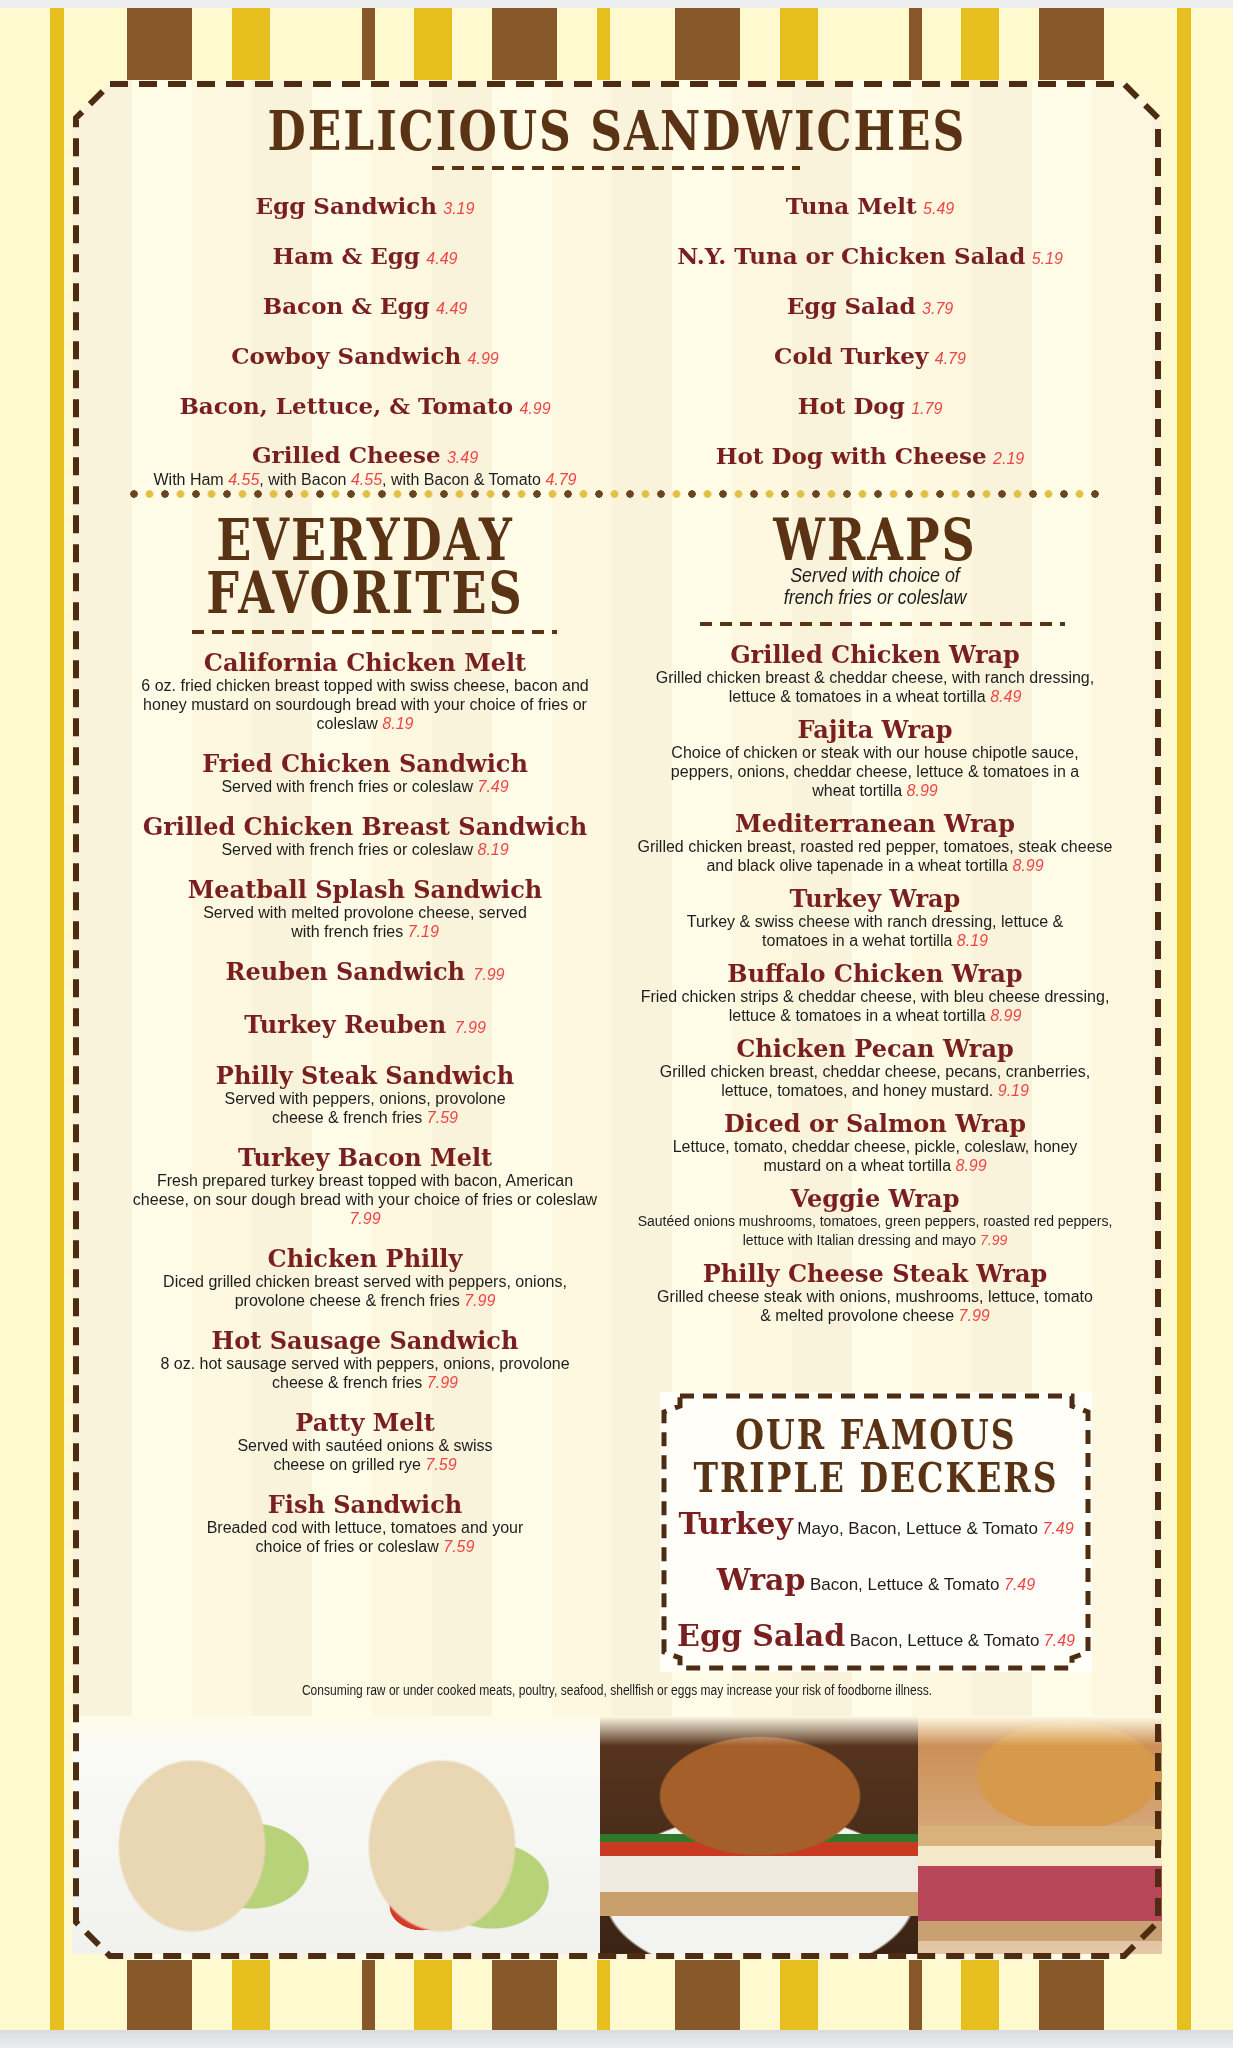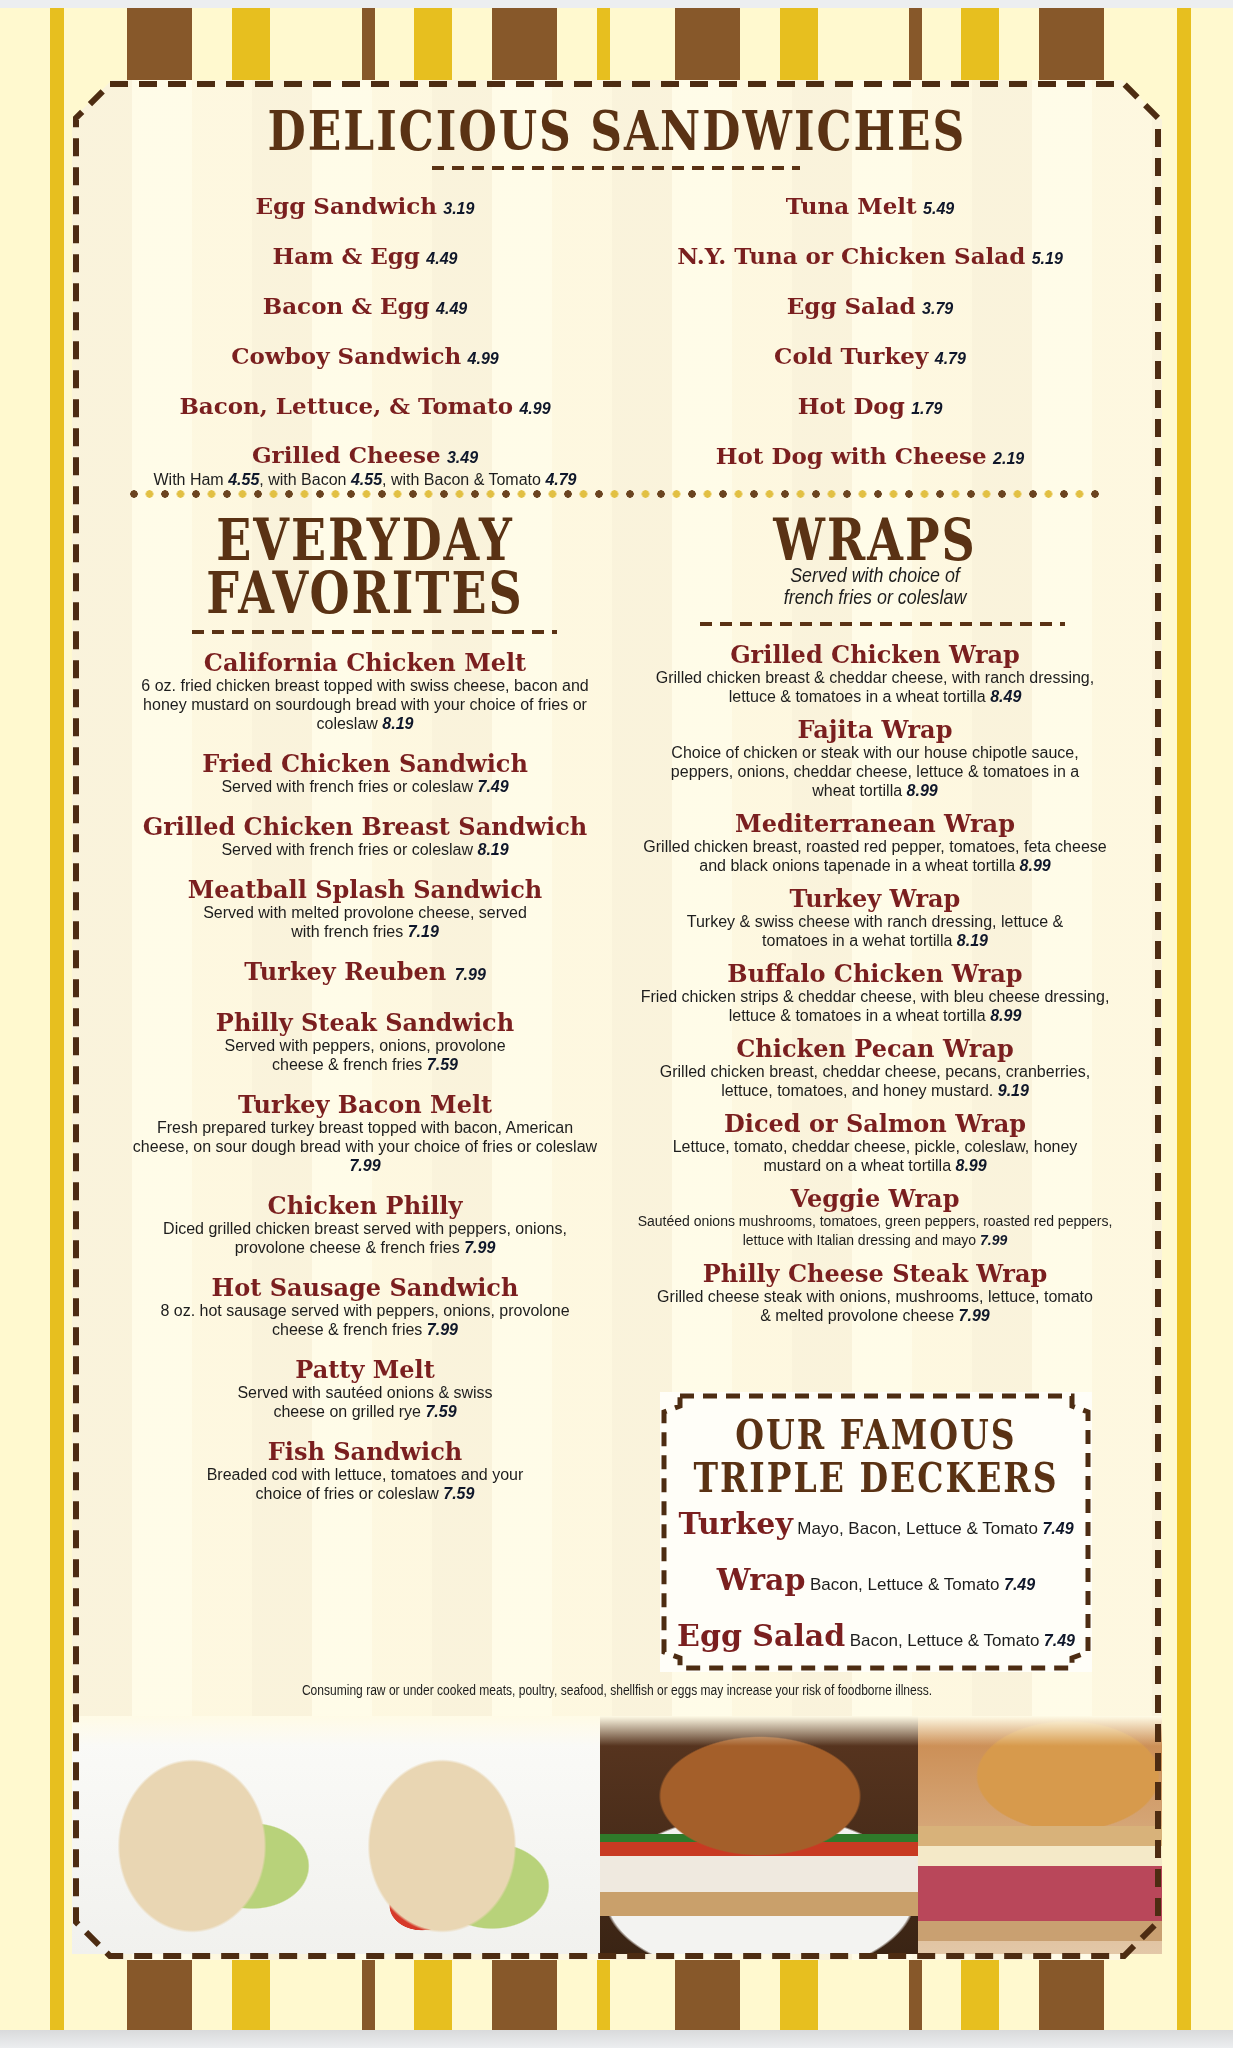--- a/index.html
+++ b/index.html
@@ -46,22 +46,22 @@
   .col { position: absolute; text-align: center; }
   .item { display: block; }
   .item-name {
     font-family: "DejaVu Serif", serif;
     font-weight: bold;
     color: #7a1f1f;
   }
   .price {
     font-family: "Liberation Sans", sans-serif;
     font-style: italic;
-    color: #0f172a;
-    font-weight: bold;
+    color: #ef4444;
+    font-weight: normal;
     text-align: center;
   }
   .desc {
     font-family: "Liberation Sans", sans-serif;
     color: #1d1d1d;
     display: block;
   }
 
   .simple .item { font-size: 23px; line-height: 47px; }
   .simple .price { font-size: 16px; }
@@ -227,20 +227,23 @@
       <span class="desc"><span>Served with french fries or coleslaw</span> <span class="price">7.49</span></span>
     </div>
   <div class="item">
       <span class="item-name">Grilled Chicken Breast Sandwich</span>
       <span class="desc"><span>Served with french fries or coleslaw</span> <span class="price">8.19</span></span>
     </div>
   <div class="item">
       <span class="item-name">Meatball Splash Sandwich</span>
       <span class="desc" style="padding:0 60px;"><span>Served with melted provolone cheese, served with french fries</span> <span class="price">7.19</span></span>
     </div>
+  <div class="item" style="margin-bottom:24px;">
+      <span class="item-name"><span>Reuben Sandwich</span> <span class="price">7.99</span></span>
+    </div>
   <div class="item" style="margin-bottom:22px;">
       <span class="item-name"><span>Turkey Reuben</span> <span class="price">7.99</span></span>
     </div>
   <div class="item">
       <span class="item-name">Philly Steak Sandwich</span>
       <span class="desc" style="padding:0 90px;"><span>Served with peppers, onions, provolone cheese &amp; french fries</span> <span class="price">7.59</span></span>
     </div>
   <div class="item">
       <span class="item-name">Turkey Bacon Melt</span>
       <span class="desc"><span>Fresh prepared turkey breast topped with bacon, American cheese, on sour dough bread with your choice of fries or coleslaw</span> <span class="price">7.99</span></span>
@@ -274,21 +277,21 @@
   <div class="item">
       <span class="item-name">Grilled Chicken Wrap</span>
       <span class="desc"><span>Grilled chicken breast &amp; cheddar cheese, with ranch dressing, lettuce &amp; tomatoes in a wheat tortilla</span> <span class="price">8.49</span></span>
     </div>
   <div class="item">
       <span class="item-name">Fajita Wrap</span>
       <span class="desc" style="padding:0 20px;"><span>Choice of chicken or steak with our house chipotle sauce, peppers, onions, cheddar cheese, lettuce &amp; tomatoes in a wheat tortilla</span> <span class="price">8.99</span></span>
     </div>
   <div class="item">
       <span class="item-name">Mediterranean Wrap</span>
-      <span class="desc"><span>Grilled chicken breast, roasted red pepper, tomatoes, feta cheese and black onions tapenade in a wheat tortilla</span> <span class="price">8.99</span></span>
+      <span class="desc"><span>Grilled chicken breast, roasted red pepper, tomatoes, steak cheese and black olive tapenade in a wheat tortilla</span> <span class="price">8.99</span></span>
     </div>
   <div class="item">
       <span class="item-name">Turkey Wrap</span>
       <span class="desc" style="padding:0 30px;"><span>Turkey &amp; swiss cheese with ranch dressing, lettuce &amp; tomatoes in a wehat tortilla</span> <span class="price">8.19</span></span>
     </div>
   <div class="item">
       <span class="item-name">Buffalo Chicken Wrap</span>
       <span class="desc"><span>Fried chicken strips &amp; cheddar cheese, with bleu cheese dressing, lettuce &amp; tomatoes in a wheat tortilla</span> <span class="price">8.99</span></span>
     </div>
   <div class="item">

